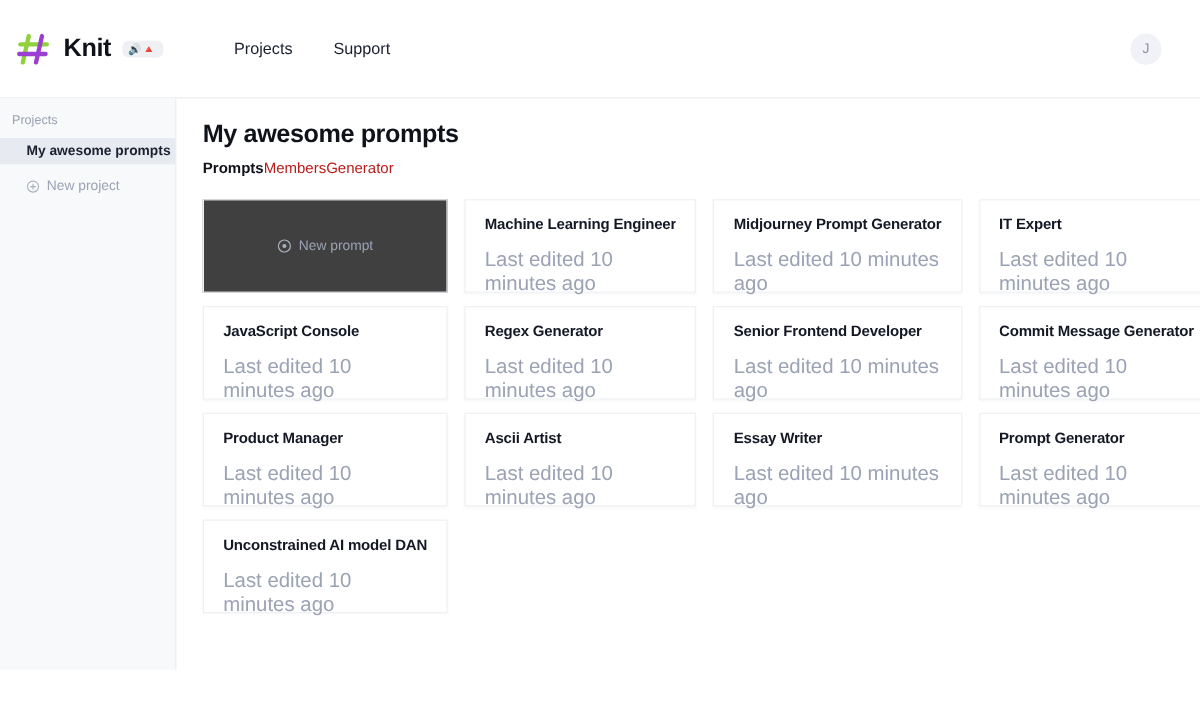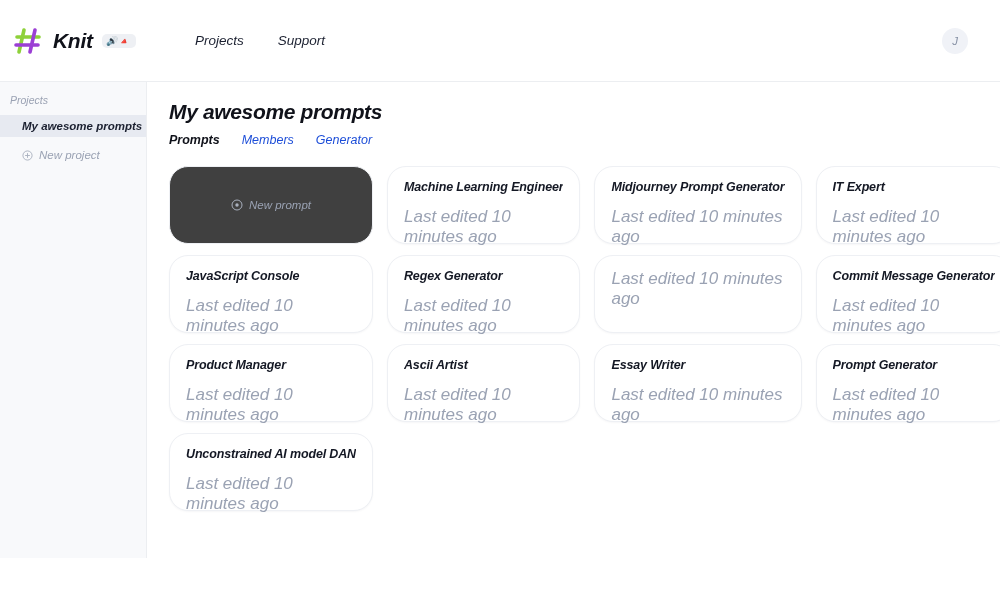--- a/index.html
+++ b/index.html
@@ -11,21 +11,20 @@
     font-family: "Liberation Sans", sans-serif;
     -webkit-font-smoothing: antialiased;
   }
 
   .app {
     width: 1000px;
     height: 600px;
     position: relative;
     overflow: hidden;
     background: #ffffff;
-    font-style: italic;
   }
 
   
   .header {
     height: 82px;
     border-bottom: 1px solid #eceef1;
     display: flex;
     align-items: center;
     padding: 0 18px 0 14px;
     background: #ffffff;
@@ -161,47 +160,46 @@
   }
 
   .page-meta {
     font-size: 11.5px;
     color: #8b93a5;
     margin-bottom: 16px;
   }
 
   .tabs {
     display: flex;
-    gap: 22px;
     margin-bottom: 19px;
   }
 
   .tab {
     font-size: 12.5px;
-    color: #1d4ed8;
+    color: #b91c1c;
     cursor: pointer;
   }
 
   .tab.active {
     color: #10121a;
     font-weight: bold;
   }
 
   
   .grid {
     display: grid;
     grid-template-columns: repeat(4, 1fr);
     gap: 11px 14px;
   }
 
   .card {
     height: 78px;
     background: #ffffff;
     border: 1px solid #eef0f4;
-    border-radius: 19px;
+    border-radius: 0;
     box-shadow: 0 1px 2px rgba(20, 28, 50, 0.04);
     padding: 13px 16px 0 16px;
     cursor: pointer;
   }
 
   .card-title {
     font-size: 12.5px;
     font-weight: bold;
     color: #141824;
     letter-spacing: -0.15px;
@@ -323,20 +321,21 @@
           <div class="card-title">JavaScript Console</div>
           <div class="card-sub">Last edited 10 minutes ago</div>
         </div>
 
         <div class="card">
           <div class="card-title">Regex Generator</div>
           <div class="card-sub">Last edited 10 minutes ago</div>
         </div>
 
         <div class="card">
+          <div class="card-title">Senior Frontend Developer</div>
           <div class="card-sub">Last edited 10 minutes ago</div>
         </div>
 
         <div class="card">
           <div class="card-title">Commit Message Generator</div>
           <div class="card-sub">Last edited 10 minutes ago</div>
         </div>
 
         <div class="card">
           <div class="card-title">Product Manager</div>

